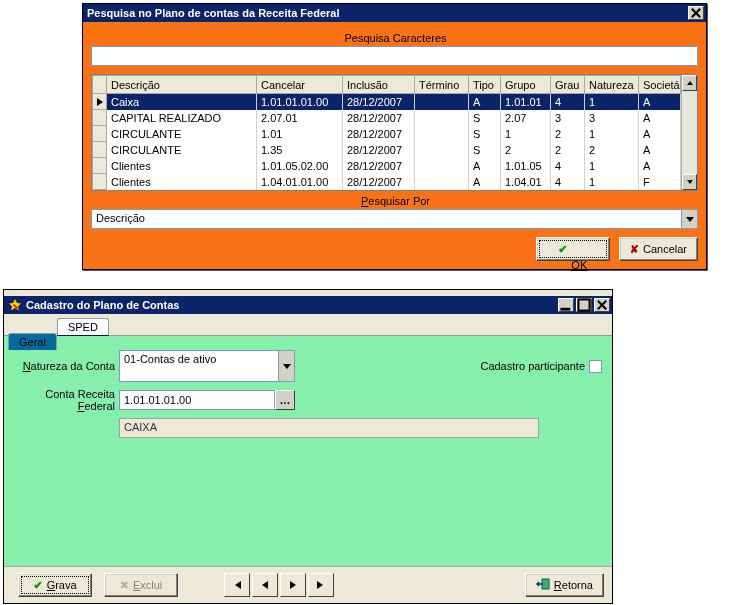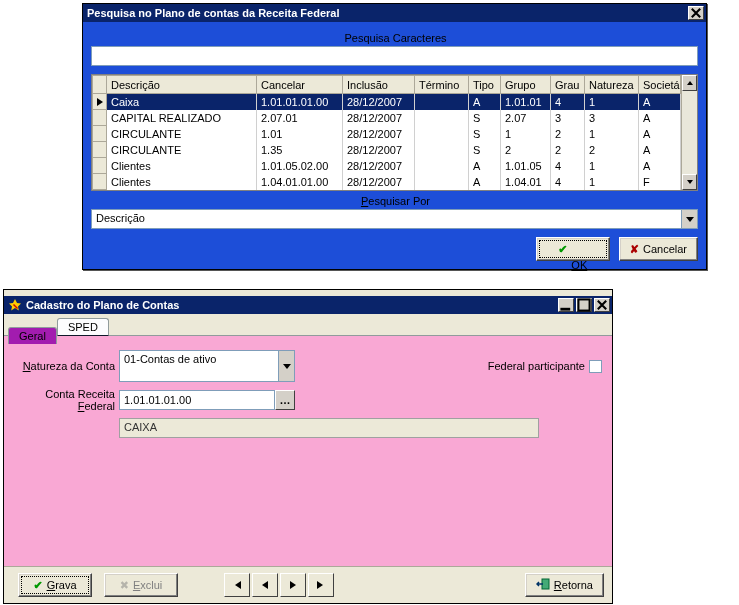--- a/index.html
+++ b/index.html
@@ -13,21 +13,21 @@
     position: relative;
     overflow: hidden;
   }
 
   
   .search-dialog {
     position: absolute;
     top: 3px;
     left: 82px;
     width: 625px;
-    background: #1d4ed8;
+    background: #f97316;
     border: 1px solid #000;
     box-shadow: 1px 1px 0 #555;
     z-index: 20;
   }
   .titlebar {
     background: #0a246a;
     color: #fff;
     height: 18px;
     display: flex;
     align-items: center;
@@ -183,33 +183,33 @@
   
   .tabstrip {
     display:flex; align-items:flex-end;
     padding: 2px 4px 0 4px; height:22px;
     border-bottom:1px solid #919b9c;
   }
   .tab {
     padding:2px 10px 2px 10px;
     border:1px solid #919b9c;
     border-bottom:none;
-    background:#a21caf;
+    background:#0369a1;
     margin-right:0px;
     border-radius:3px 3px 0 0;
-    position:relative; top:9px;
+    position:relative; top:15px;
   }
   .tab.active {
     background:#fcfcfe;
     border-bottom:1px solid #0f172a;
     top:1px;
   }
 
   .form-area {
-    background:#f9a8d4;
+    background:#86efac;
     padding:14px 10px 10px 10px;
     height: 230px;
   }
   .form-row { display:flex; align-items:center; margin-bottom:6px; }
   .form-label { width:105px; text-align:right; padding-right:4px; }
   .field-host { display:flex; align-items:center; }
   .combo {
     display:flex;align-items:stretch;height:32px;width:176px;
     border:1px solid #7f9db9;background:#fff;justify-content:center;
   }
@@ -295,21 +295,21 @@
       <div class="form-label"><span style="text-decoration:underline">N</span>atureza da Conta</div>
       <div class="field-host">
         <div class="combo">
           <div class="ctext">01-Contas de ativo</div>
           <div class="drop-btn">
               <div class="caret-down"></div>
             </div>
         </div>
       </div>
       <div class="right-check">
-        <span>Federal participante</span>
+        <span>Cadastro participante</span>
         <span class="chkbox"></span>
       </div>
     </div>
 
     <div class="form-row">
       <div class="form-label">Conta Receita <span style="text-decoration:underline">F</span>ederal</div>
       <div class="field-host">
         <input class="text-input" style="width: 156px;" value="1.01.01.01.00">
         <div class="ellips-btn">…</div>
       </div>

